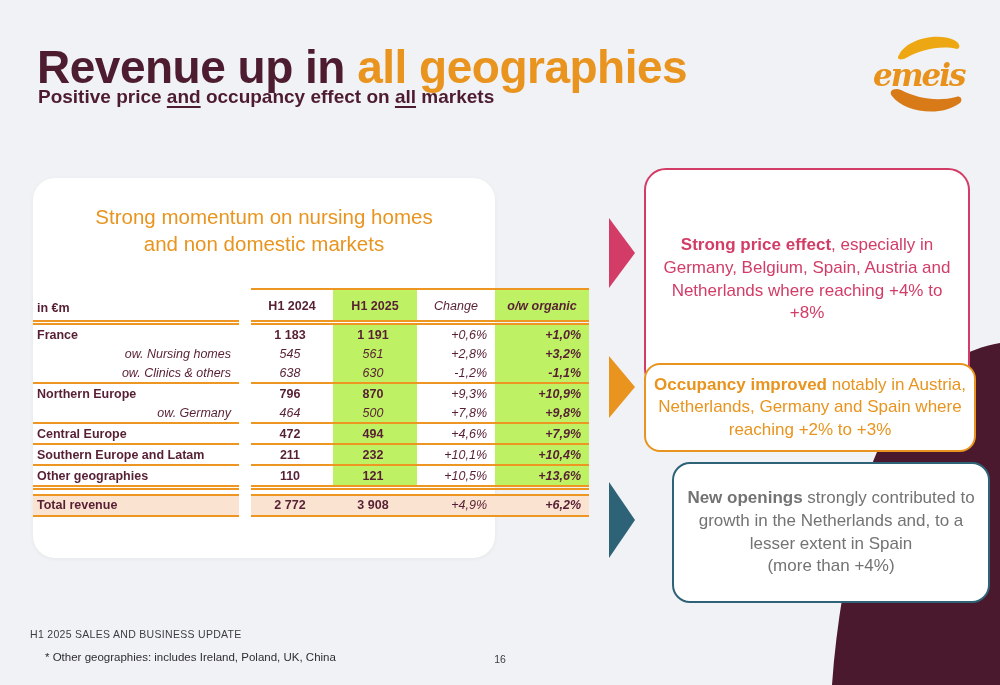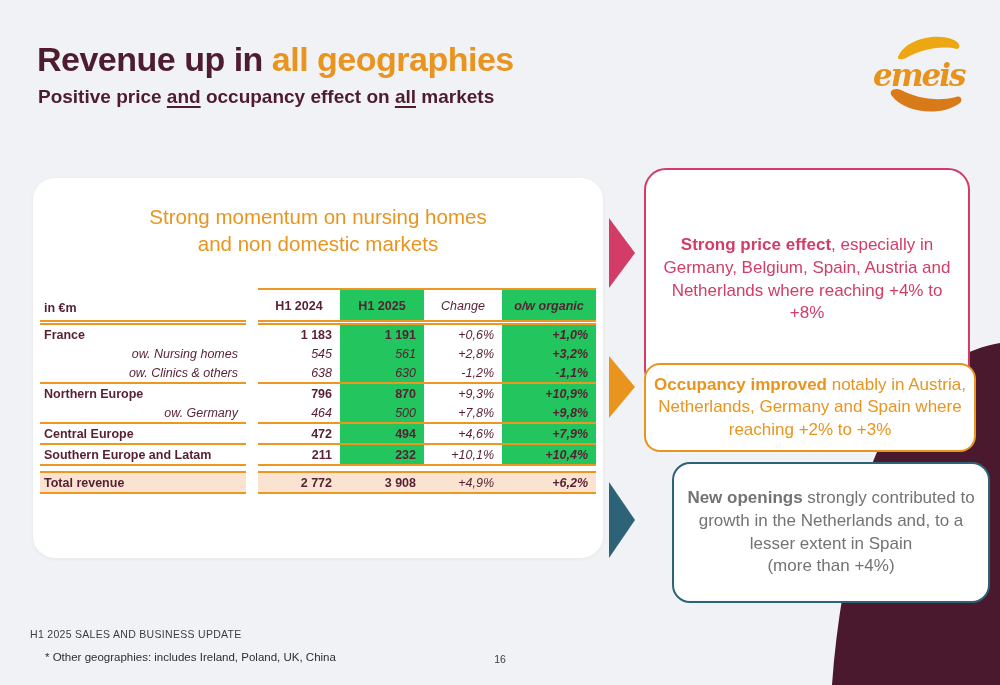--- a/index.html
+++ b/index.html
@@ -10,31 +10,31 @@
     position: relative;
     overflow: hidden;
     color: #4d1c2e;
   }
   .slide { position: absolute; inset: 0; }
 
   
   .blob-svg { position: absolute; right: 0; bottom: 0; z-index: 1; }
 
   
-  .title { position: absolute; left: 37px; top: 40px; font-size: 34px; font-weight: bold; letter-spacing: -0.5px; z-index: 2; }
+  .title { position: absolute; left: 37px; top: 40px; font-size: 46px; font-weight: bold; letter-spacing: -0.5px; z-index: 2; }
   .title .t-dark { color: #4d1c2e; }
   .title .t-orange { color: #e8941e; }
   .subtitle { position: absolute; left: 38px; top: 86px; font-size: 19px; font-weight: bold; color: #4d1c2e; z-index: 2; }
   .subtitle .und { text-decoration: underline; text-decoration-thickness: 2px; text-underline-offset: 3px; }
 
   .logo { position: absolute; left: 870px; top: 30px; z-index: 2; }
 
   
   .card {
-    position: absolute; left: 33px; top: 178px; width: 570px; height: 380px;
+    position: absolute; left: 33px; top: 178px; width: 462px; height: 380px;
     background: #ffffff; border-radius: 22px; z-index: 2;
     box-shadow: 0 1px 4px rgba(0,0,0,0.05);
     padding-top: 25px;
   }
   .card-title {
     text-align: center; color: #e8941e; font-size: 20.5px; font-weight: 500; line-height: 1.32;
   }
   table.rev-table {
     border-collapse: collapse; table-layout: fixed;
     width: 556px; margin: 31px auto 0 auto;
@@ -43,24 +43,24 @@
   .rev-table td { padding: 2.5px 8px 2.5px 4px; white-space: nowrap; overflow: hidden; }
   .rev-table .gapc { padding: 0; }
   .hcell {
     border-top: 2px solid #ed9722; border-bottom: 5px double #ed9722;
     text-align: center; padding: 9px 2px 7px 2px !important; font-size: 12.5px;
   }
   .unitcell { border-bottom: 5px double #ed9722; vertical-align: bottom; font-weight: bold; padding-bottom: 5px !important; }
   .bold { font-weight: bold; }
   .ital { font-style: italic; }
   .bital { font-weight: bold; font-style: italic; }
-  .gray { background: #22c55e; }
+  .gray { background: #bef264; }
   .lbl-main { font-weight: bold; }
   .lbl-sub { font-style: italic; text-align: right; }
-  .num { text-align: right; }
+  .num { text-align: center; }
   .chg { text-align: right; font-style: italic; }
   .org { text-align: right; font-style: italic; font-weight: bold; }
   .sep { border-bottom: 2px solid #ed9722; }
   .dsep { border-bottom: 5px double #ed9722; }
   .spacer td { height: 7px; padding: 0; }
   .total td { border-top: 2px solid #ed9722; border-bottom: 2.5px solid #ed9722; background: #fbe3d2; }
   .total .gapc { border-top: none; border-bottom: none; background: transparent; }
   .total .tlabel { font-weight: bold; }
   .total .num { font-weight: bold; }
   .total .chg { font-weight: normal; }
@@ -190,20 +190,28 @@
         <td class="org gray sep">+7,9%</td>
       </tr>
       <tr>
         <td class="lbl-main sep">Southern Europe and Latam</td>
         <td class="gapc"></td>
         <td class="num bold sep">211</td>
         <td class="num bold gray sep">232</td>
         <td class="chg sep">+10,1%</td>
         <td class="org gray sep">+10,4%</td>
       </tr>
+      <tr>
+        <td class="lbl-main dsep">Other geographies</td>
+        <td class="gapc"></td>
+        <td class="num bold dsep">110</td>
+        <td class="num bold gray dsep">121</td>
+        <td class="chg dsep">+10,5%</td>
+        <td class="org gray dsep">+13,6%</td>
+      </tr>
       <tr class="spacer">
             <td colspan="6"></td>
           </tr>
       <tr class="total">
         <td class="tlabel">Total revenue</td>
         <td class="gapc"></td>
         <td class="num">2 772</td>
         <td class="num">3 908</td>
         <td class="chg">+4,9%</td>
         <td class="org">+6,2%</td>

